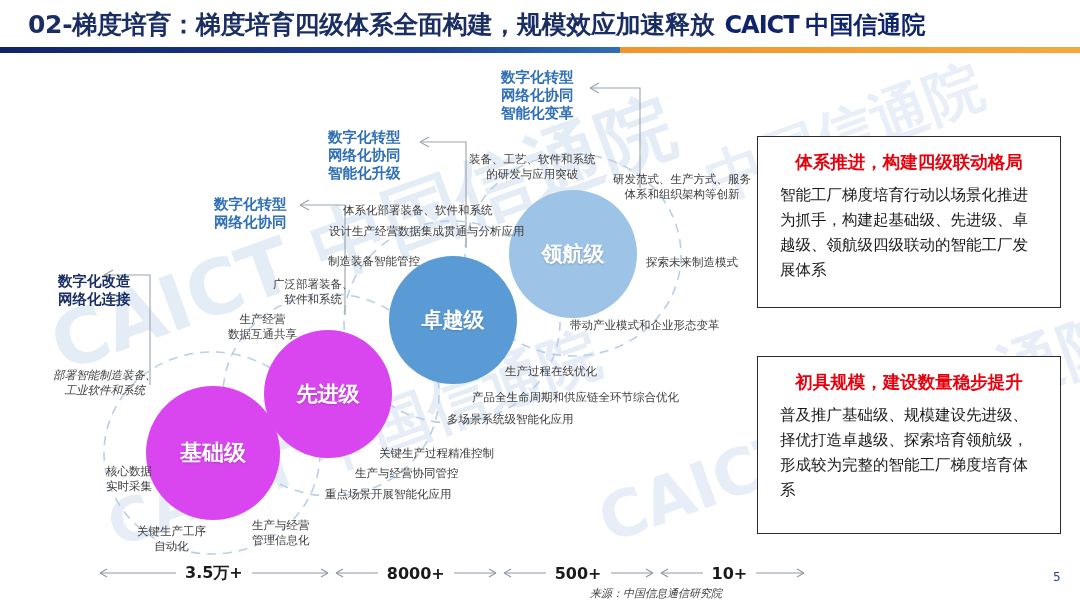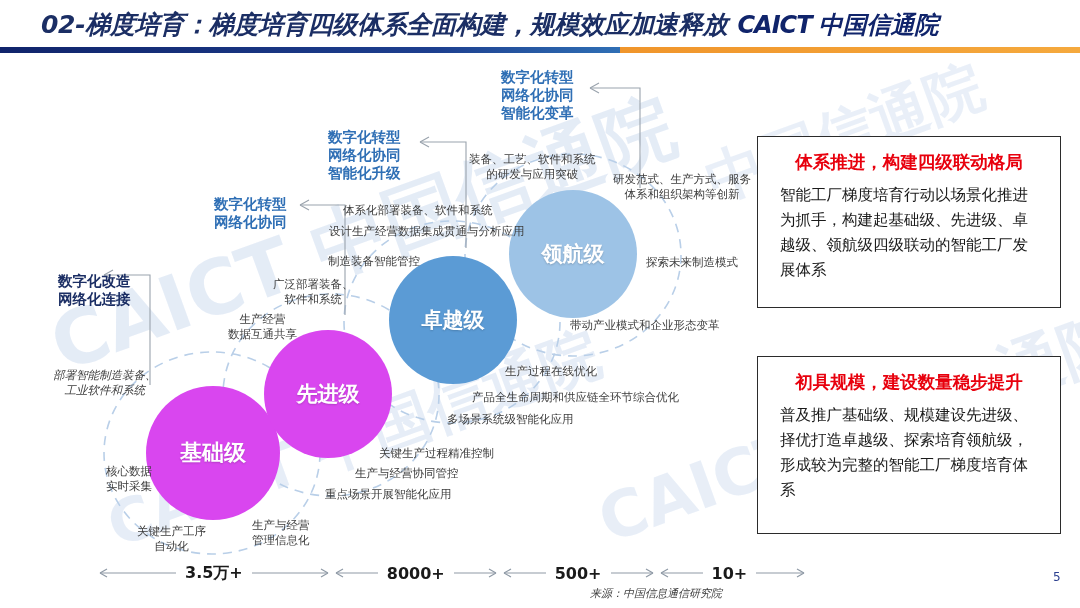--- a/index.html
+++ b/index.html
@@ -5,21 +5,21 @@
   html,body{margin:0;padding:0;}
   body{
     width:1080px;height:608px;
     background:#ffffff;
     font-family:"DejaVu Sans","Liberation Sans",sans-serif;
     overflow:hidden;position:relative;
   }
   .slide{position:absolute;inset:0;background:#fff;}
 
   
-  .header{position:absolute;left:13px;top:0;width:872px;height:50px;font-style:italic;}
+  .header{position:absolute;left:0;top:0;width:872px;height:50px;}
   .title-row{position:absolute;left:28px;top:8px;display:flex;align-items:baseline;white-space:nowrap;}
   .title-text{
     font-size:25px;font-weight:bold;color:#1b2e64;letter-spacing:-0.3px;
   }
   .logo-wrap{display:flex;align-items:baseline;margin-left:10px;}
   .logo-caict{
     font-size:24px;font-weight:bold;color:#10246b;
     font-family:"DejaVu Sans","Liberation Sans",sans-serif;
     letter-spacing:-1px;position:relative;padding-bottom:10px;
   }

